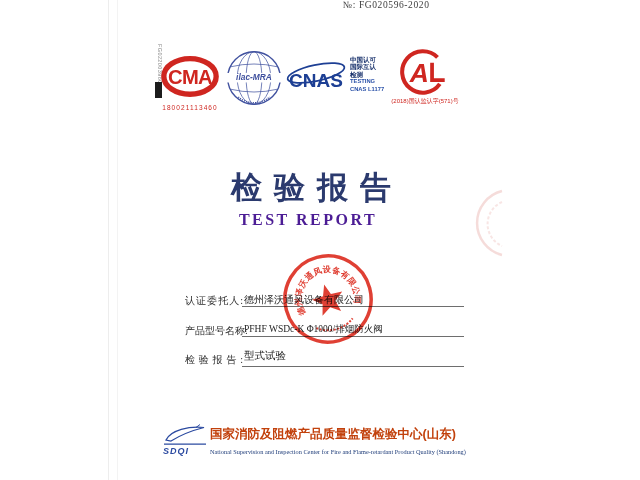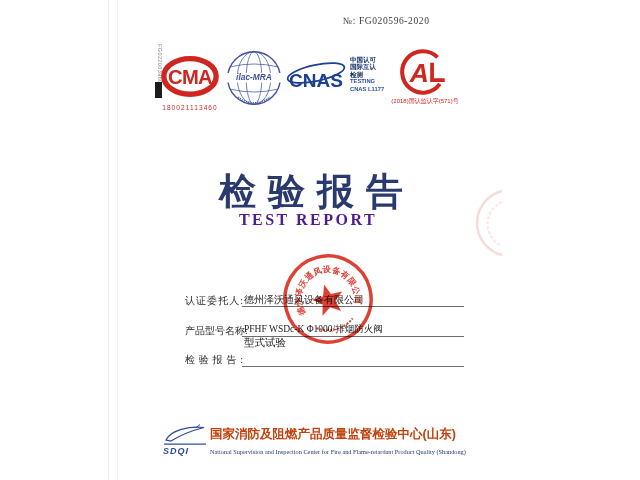--- a/index.html
+++ b/index.html
@@ -3,54 +3,54 @@
 <meta charset="utf-8">
 <style>
   html,body{margin:0;padding:0;background:#ffffff;}
   .page{position:relative;width:640px;height:480px;background:#fff;overflow:hidden;
         font-family:"Liberation Serif","DejaVu Serif",serif;}
   .abs{position:absolute;}
   .edge-line{position:absolute;top:0;bottom:0;width:1px;}
   .edge-line.l1{left:108px;background:#ededed;}
   .edge-line.l2{left:117px;background:#f3f3f3;}
 
-  .report-no{left:343px;top:16px;font-size:9.5px;color:#3c3c3c;letter-spacing:.6px;white-space:nowrap;}
+  .report-no{left:343px;top:0;font-size:9.5px;color:#3c3c3c;letter-spacing:.6px;white-space:nowrap;}
 
   .side-code{left:163px;top:44px;transform-origin:0 0;transform:rotate(90deg);
              font-size:5.5px;color:#8a8a8a;letter-spacing:.4px;white-space:nowrap;
              font-family:"Liberation Sans",sans-serif;}
   .side-bar{left:155px;top:82px;width:7px;height:16px;background:#1c1c1c;}
 
   .cma-wrap{left:159px;top:55px;width:62px;text-align:center;}
   .cma-number{font-size:6.5px;letter-spacing:1.1px;color:#cf2620;margin-top:1px;
               font-family:"Liberation Sans",sans-serif;white-space:nowrap;}
 
   .ilac-wrap{left:226px;top:50px;}
   .cnas-wrap{left:285px;top:54px;}
   .cnas-text{left:350px;top:56px;width:46px;line-height:7.4px;white-space:nowrap;}
   .cnas-text .zh{font-size:6.5px;font-weight:bold;color:#17306b;font-family:"Liberation Sans",sans-serif;}
   .cnas-text .en{font-size:5.8px;color:#2a51a8;font-weight:bold;font-family:"Liberation Sans",sans-serif;}
 
   .cal-wrap{left:395px;top:49px;}
   .cal-caption{left:379px;top:97px;width:92px;text-align:center;font-size:6px;color:#cf2620;
                font-family:"Liberation Sans",sans-serif;white-space:nowrap;}
 
-  .title-zh{left:160px;top:167px;width:290px;text-align:center;font-size:37px;font-weight:bold;
+  .title-zh{left:160px;top:167px;width:290px;text-align:center;font-size:31px;font-weight:bold;
             color:#2b3a6e;letter-spacing:12px;padding-left:12px;white-space:nowrap;}
   .title-en{left:160px;top:211px;width:290px;text-align:center;font-size:16px;font-weight:bold;
             color:#4c1d95;letter-spacing:2.5px;padding-left:3px;white-space:nowrap;}
 
   .form-label{left:185px;width:58px;font-size:10px;color:#2d2d2d;text-align:justify;
               text-align-last:justify;white-space:nowrap;}
   .form-value{left:244px;font-size:10px;color:#222;white-space:nowrap;}
   .form-line{left:242px;width:222px;height:1px;background:#6e6e6e;}
 
   .r1l{top:294px;} .r1v{top:293px;} .u1{top:306px;}
   .r2l{top:324px;} .r2v{top:323px;font-size:9.5px;} .u2{top:336px;}
-  .r3l{top:353px;} .r3v{top:336px;font-size:10.5px;} .u3{top:366px;}
+  .r3l{top:353px;} .r3v{top:349px;font-size:10.5px;} .u3{top:366px;}
 
   .stamp{left:281px;top:252px;width:94px;height:94px;transform:rotate(-15deg);
          mix-blend-mode:multiply;opacity:.92;}
   .ghost-stamp{left:474px;top:188px;opacity:.6;}
 
   .footer-logo{left:161px;top:424px;}
   .footer-sdqi{left:163px;top:446px;font-size:9px;font-weight:bold;font-style:italic;
                color:#2b4aa0;letter-spacing:1px;font-family:"Liberation Sans",sans-serif;}
   .footer-zh{left:210px;top:426px;font-size:12.5px;font-weight:bold;color:#c2410c;
              font-family:"Liberation Sans",sans-serif;white-space:nowrap;}

